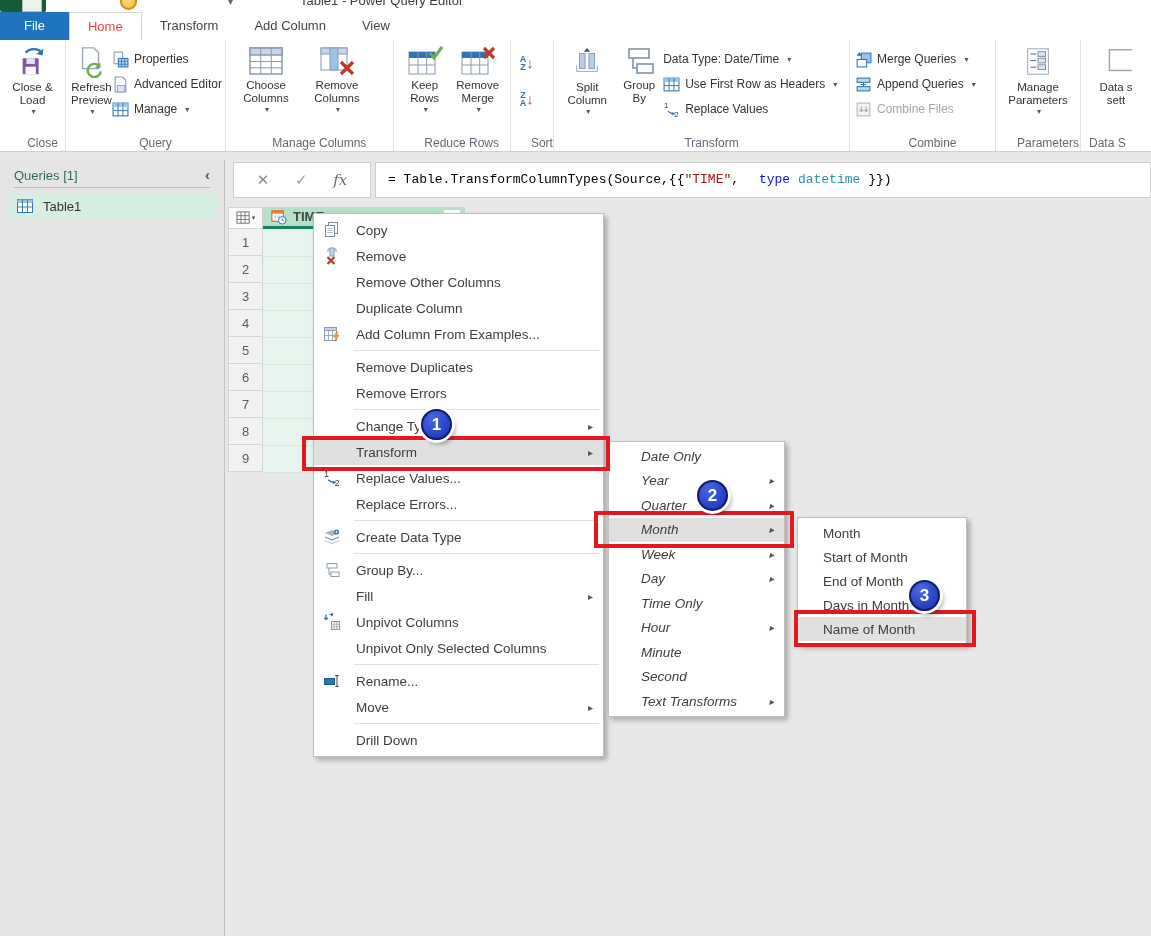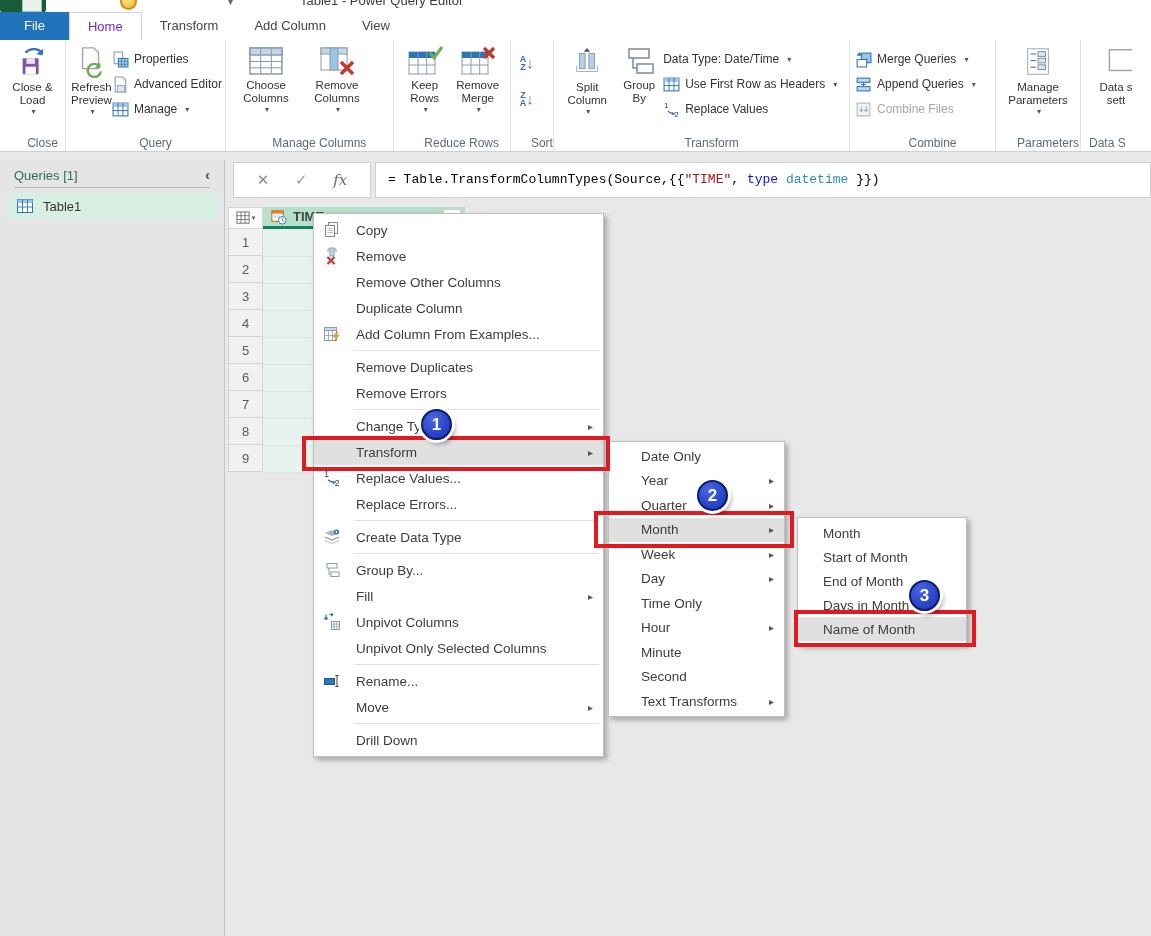--- a/index.html
+++ b/index.html
@@ -12,21 +12,21 @@
   .xl-logo::after { content:""; position:absolute; right:4px; top:4px; width:18px; height:12px; background:#e9f2ec; border:1px solid #9fc3ad; }
   .coin { position:absolute; left:120px; top:-7px; width:17px; height:17px; border-radius:50%;
           background:radial-gradient(circle at 35% 30%, #ffe28a, #f2b722); border:2px solid #c79222; }
   .qat-caret { position:absolute; left:228px; top:-4px; color:#666; font-size:10px; }
   .title-text { position:absolute; left:300px; top:-7px; font-size:13px; color:#3c3c3c; }
 
   
   .tabrow { position:absolute; left:0; top:12px; width:1151px; height:28px; background:#fff; display:flex; }
   .tab { padding:0 18px; line-height:27px; font-size:13px; color:#444; }
   .tab.file { background:#2073bd; color:#fff; padding:0 24px; }
-  .tab.active { border:1px solid #d5d5d5; border-bottom:none; color:#6d28d9; }
+  .tab.active { border:1px solid #d5d5d5; border-bottom:none; color:#ef4444; }
 
   
   .ribbon { position:absolute; left:0; top:40px; width:1151px; height:112px; background:#fff; border-bottom:1px solid #d0d0d0; display:flex; }
   .rgroup { position:relative; height:100%; border-right:1px solid #e4e4e4; padding:3px 5px 18px 5px; display:flex; align-items:flex-start; }
   .glabel { position:absolute; left:0; bottom:1px; width:100%; text-align:center; font-size:12px; color:#5f6a75; white-space:nowrap;padding-left:20px; }
   .bigbtn { width:58px; display:flex; flex-direction:column; align-items:center; text-align:center; font-size:11.5px; color:#333; padding-top:3px; cursor:default; }
   .bigbtn .blabel { line-height:13px; margin-top:3px; }
   .smallcol { display:flex; flex-direction:column; gap:3px; padding-top:5px; }
   .smallbtn { display:flex; align-items:center; gap:5px; font-size:12px; color:#333; height:22px; white-space:nowrap; }
   .smallbtn.disabled { color:#a6a6a6; }
@@ -37,21 +37,21 @@
   .sortletters { font-size:9px; font-weight:bold; color:#3a6ea5; line-height:8px; text-align:center; }
   .sortarrow { font-size:15px; color:#9c5a48; line-height:14px; }
 
   
   .fxbar { position:absolute; left:228px; top:160px; width:923px; height:40px; }
   .fxbtns { position:absolute; left:5px; top:2px; width:138px; height:36px; background:#fff; border:1px solid #cfcfcf; display:flex; align-items:center; justify-content:space-around; padding:0 10px; }
   .fxcancel { color:#8a8a8a; font-size:15px; }
   .fxcommit { color:#9a9a9a; font-size:15px; }
   .fxfx { color:#6d6d6d; font-size:15px; font-style:italic; font-family:"DejaVu Serif", serif; }
   .fxinput { position:absolute; left:147px; top:2px; width:776px; height:36px; background:#fff; border:1px solid #cfcfcf; font-family:"Liberation Mono","DejaVu Sans Mono",monospace; font-size:13px; line-height:34px; padding-left:12px; white-space:nowrap; overflow:hidden; color:#000; }
-  .tok-str { color:#a31515; } .tok-kw { color:#1010e0; } .tok-type { color:#2b91af; }
+  .tok-str { color:#a31515; } .tok-kw { color:#1010e0;margin-left:12px; } .tok-type { color:#2b91af; }
 
   
   .qpanel { position:absolute; left:0; top:160px; width:225px; height:776px; background:#e5e5e5; border-right:1px solid #c4c4c4; }
   .qhead { position:absolute; left:14px; top:8px; width:196px; border-bottom:1px solid #b9b9b9; padding-bottom:4px; font-size:13px; color:#2e6e54; }
   .qcollapse { position:absolute; right:0; top:-2px; font-size:15px; color:#555; font-weight:bold; }
   .qitem { position:absolute; left:7px; top:33px; width:211px; height:26px; background:#d7eee2; display:flex; align-items:center; gap:9px; padding-left:9px; font-size:13px; color:#333; }
 
   
   .grid-selectall { position:absolute; left:228px; top:207px; width:35px; height:22px; background:#fbfbfb; border:1px solid #d4d4d4; display:flex; align-items:center; justify-content:center; gap:1px; }
   .grid-colheader { position:absolute; left:263px; top:207px; width:202px; height:22px; background:#b7e0cb; border-bottom:3px solid #13805e; display:flex; align-items:center; gap:6px; padding-left:7px; font-size:13px; font-weight:bold; color:#3c4a43; }
@@ -61,21 +61,21 @@
 
   
   .menu { position:absolute; background:#fff; border:1px solid #bfbfbf; box-shadow:3px 3px 5px rgba(0,0,0,.28); padding:3px 0; }
   .ctx { left:313px; top:213px; width:291px; z-index:5; }
   .cmi { position:relative; height:26px; display:flex; align-items:center; padding-left:42px; font-size:13.5px; color:#3d3d3d; }
   .cmi .mi { position:absolute; left:9px; top:4px; width:18px; height:18px; }
   .cmi .arr { position:absolute; right:10px; font-size:10px; color:#555; }
   .cmi.hl { background:#e0e0e0; }
   .sep { height:1px; background:#e0e0e0; margin:3px 4px 3px 40px; }
 
-  .sub-date { left:608px; top:441px; width:177px; z-index:6; padding:2px 0; }
+  .sub-date { left:608px; top:441px; width:177px; z-index:6; padding:2px 0;font-style:italic; }
   .sub-date .cmi { height:24.5px; padding-left:32px; }
   .sub-month { left:797px; top:517px; width:170px; z-index:7; }
   .sub-month .cmi { height:24px; padding-left:25px; }
 
   
   .redbox { position:absolute; border:4px solid #e11a22; z-index:9; }
   .rb1 { left:302px; top:436px; width:308px; height:35px; }
   .rb2 { left:594px; top:511px; width:200px; height:37px; }
   .rb3 { left:794px; top:610px; width:182px; height:37px; }
   .badge { position:absolute; width:31px; height:31px; border-radius:50%;

